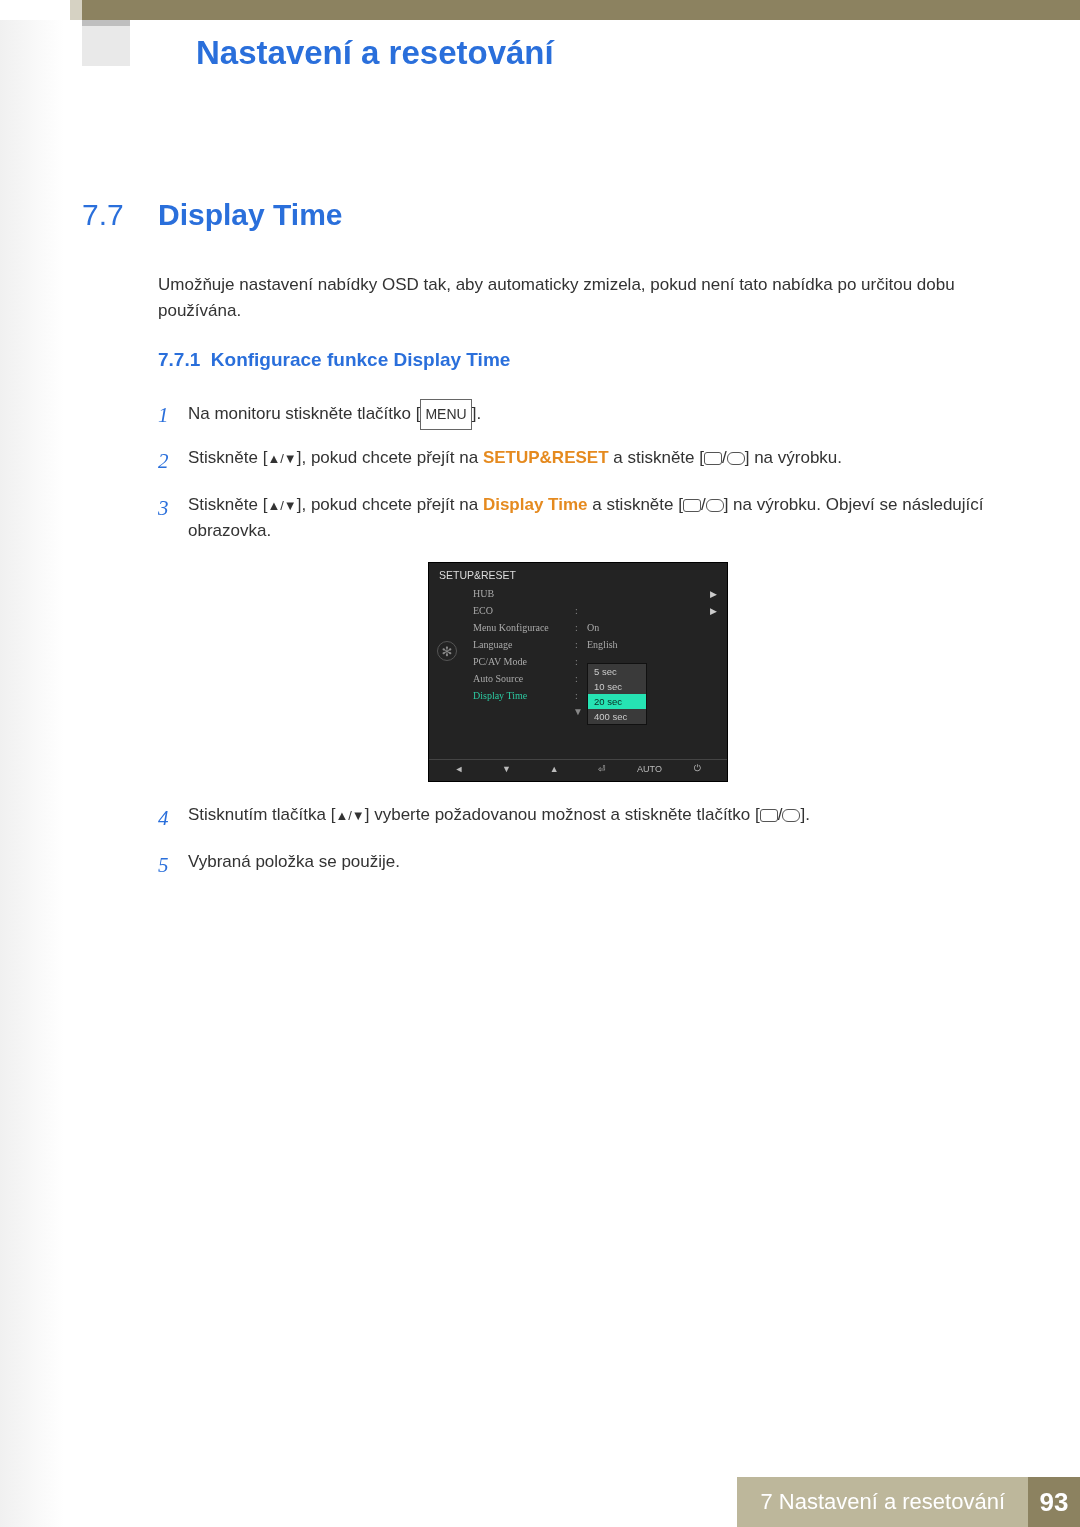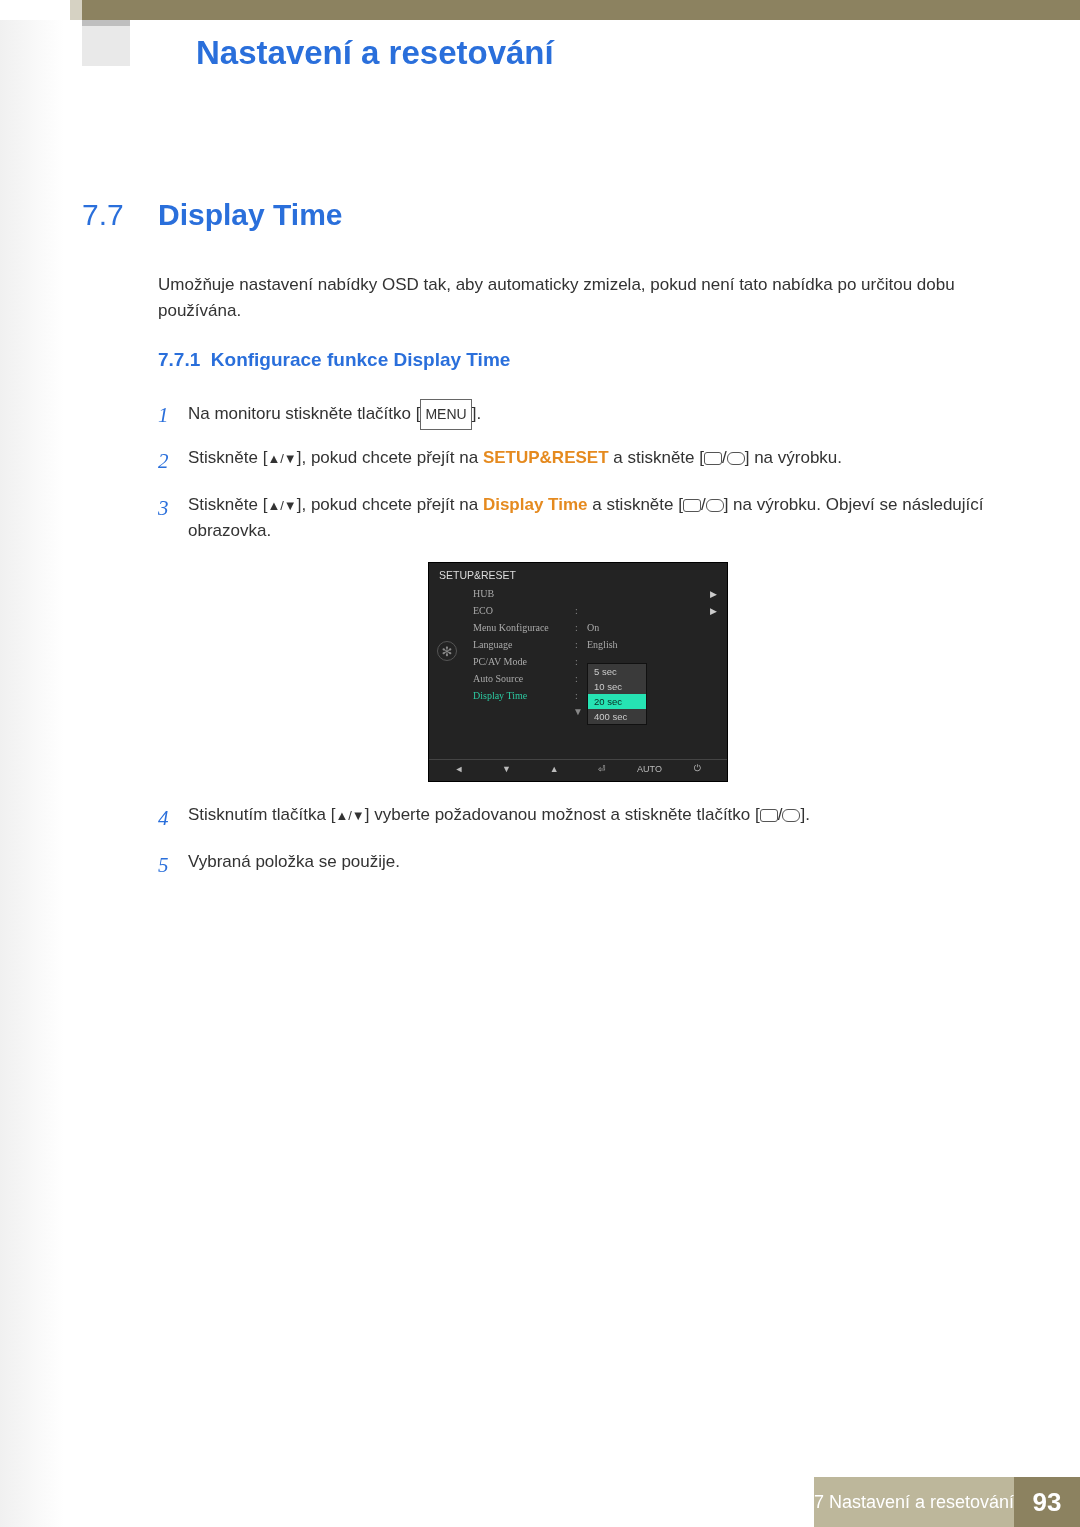--- a/index.html
+++ b/index.html
@@ -157,32 +157,32 @@
   .footer {
     position: absolute;
     bottom: 0; right: 0;
     height: 50px;
     display: flex;
     align-items: stretch;
   }
   .footer-label {
     background: #bdb79b;
     color: #fff;
-    font-size: 18px;
-    padding: 0 0;
+    font-size: 22px;
+    padding: 0 23px;
     display: flex;
     align-items: center;
     text-align: right;
   }
   .footer-num {
     background: #8c8260;
     color: #fff;
     font-size: 26px;
     font-weight: bold;
-    width: 66px;
+    width: 52px;
     display:flex; align-items:center; justify-content:center;
   }
   .left-fade {
     position:absolute;
     left:0; top:20px; bottom:0;
     width:64px;
     background: linear-gradient(to right, #f0f0f0, #fff);
   }
 </style>
 </head>

